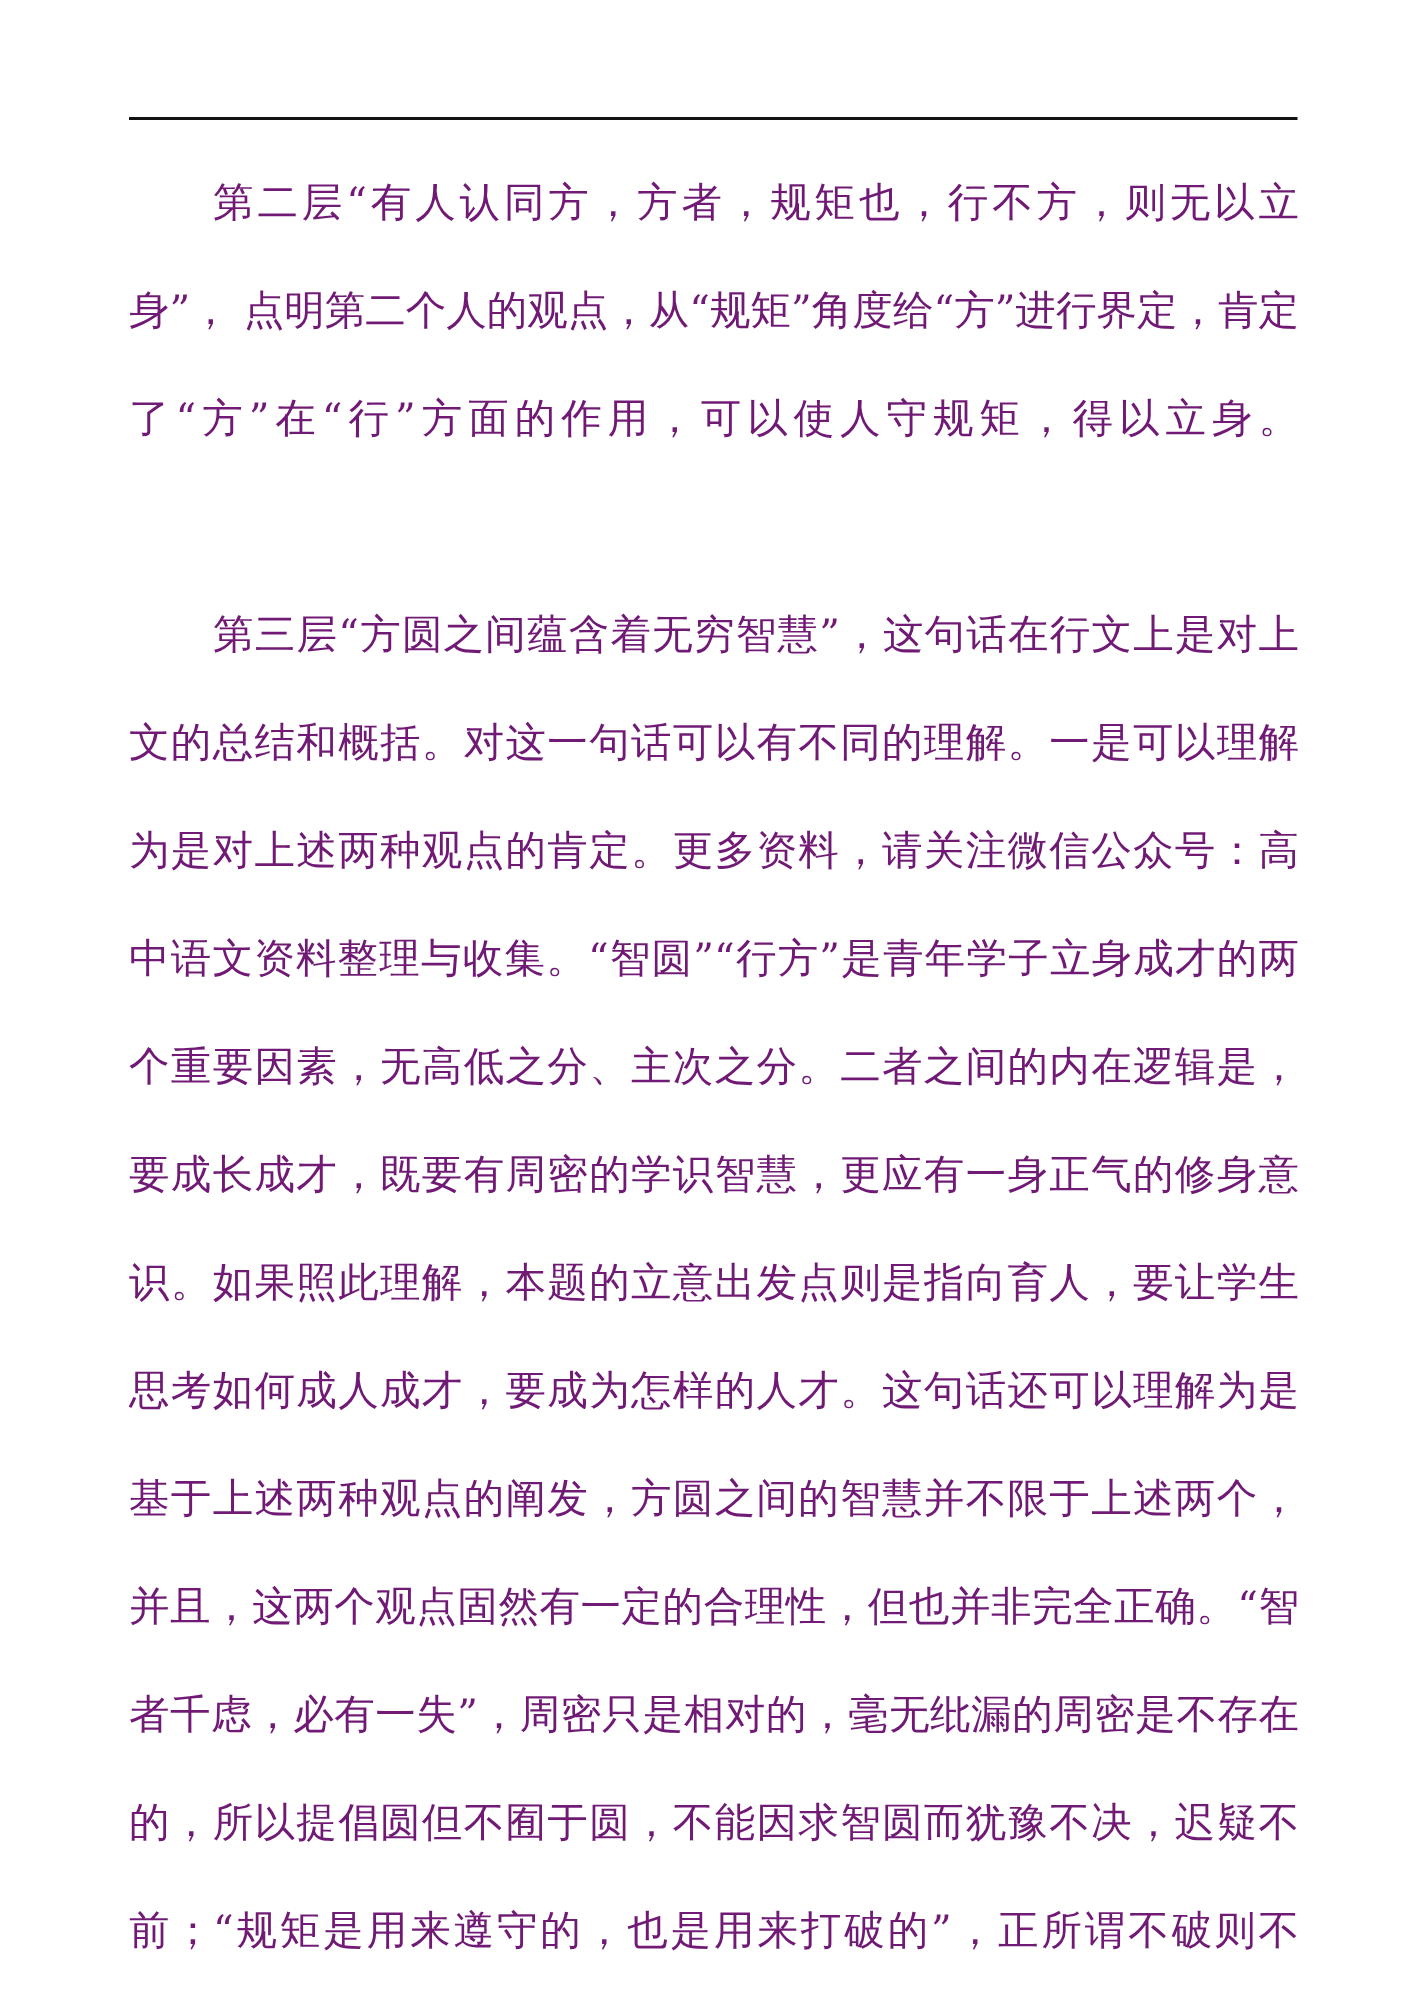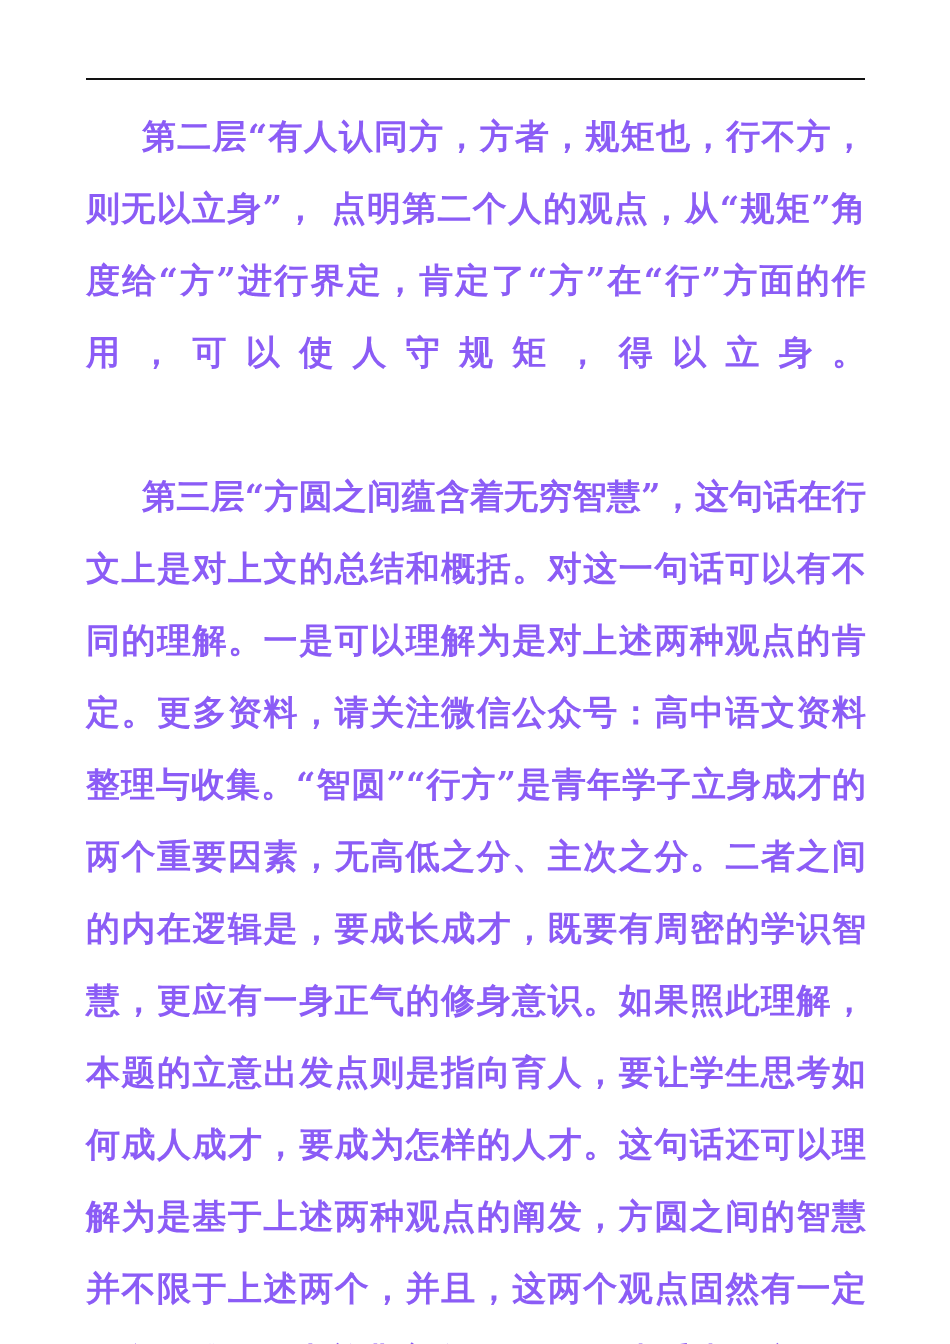--- a/index.html
+++ b/index.html
@@ -38,29 +38,28 @@
   
   .body-block {
     position: absolute;
     left: 86px;
     top: 100px;
     width: 780px;
   }
 
   .para {
     margin: 0;
-    font-size: 34px;
+    font-size: 27px;
     line-height: 72px;
-    color: #8b5cf6;
+    color: #701a75;
     text-align: justify;
     text-justify: inter-character;
     text-indent: 56px;
     letter-spacing: 0;
     word-break: break-all;
-    font-weight: bold;
     -webkit-font-feature-settings: normal;
   }
 
   .para + .para {
     margin-top: 0;
   }
 
   
   .para::after {
     content: "";

